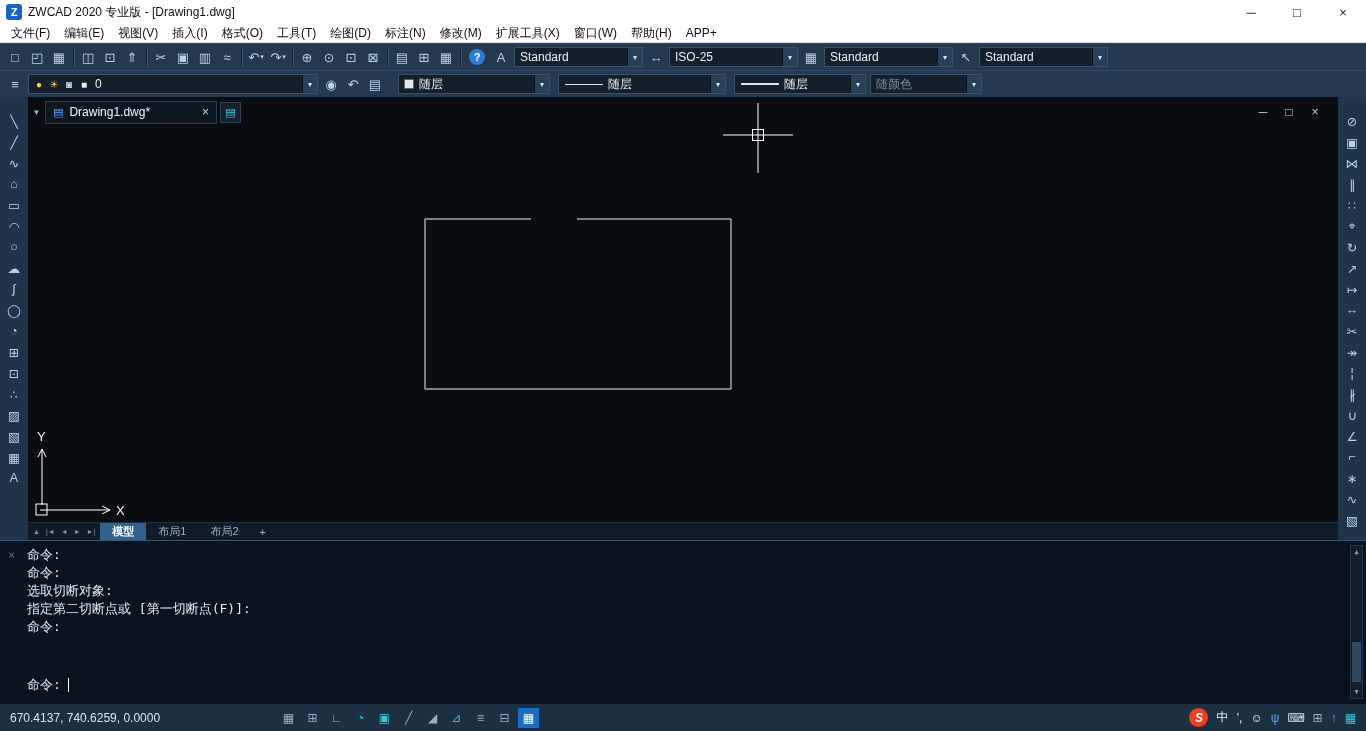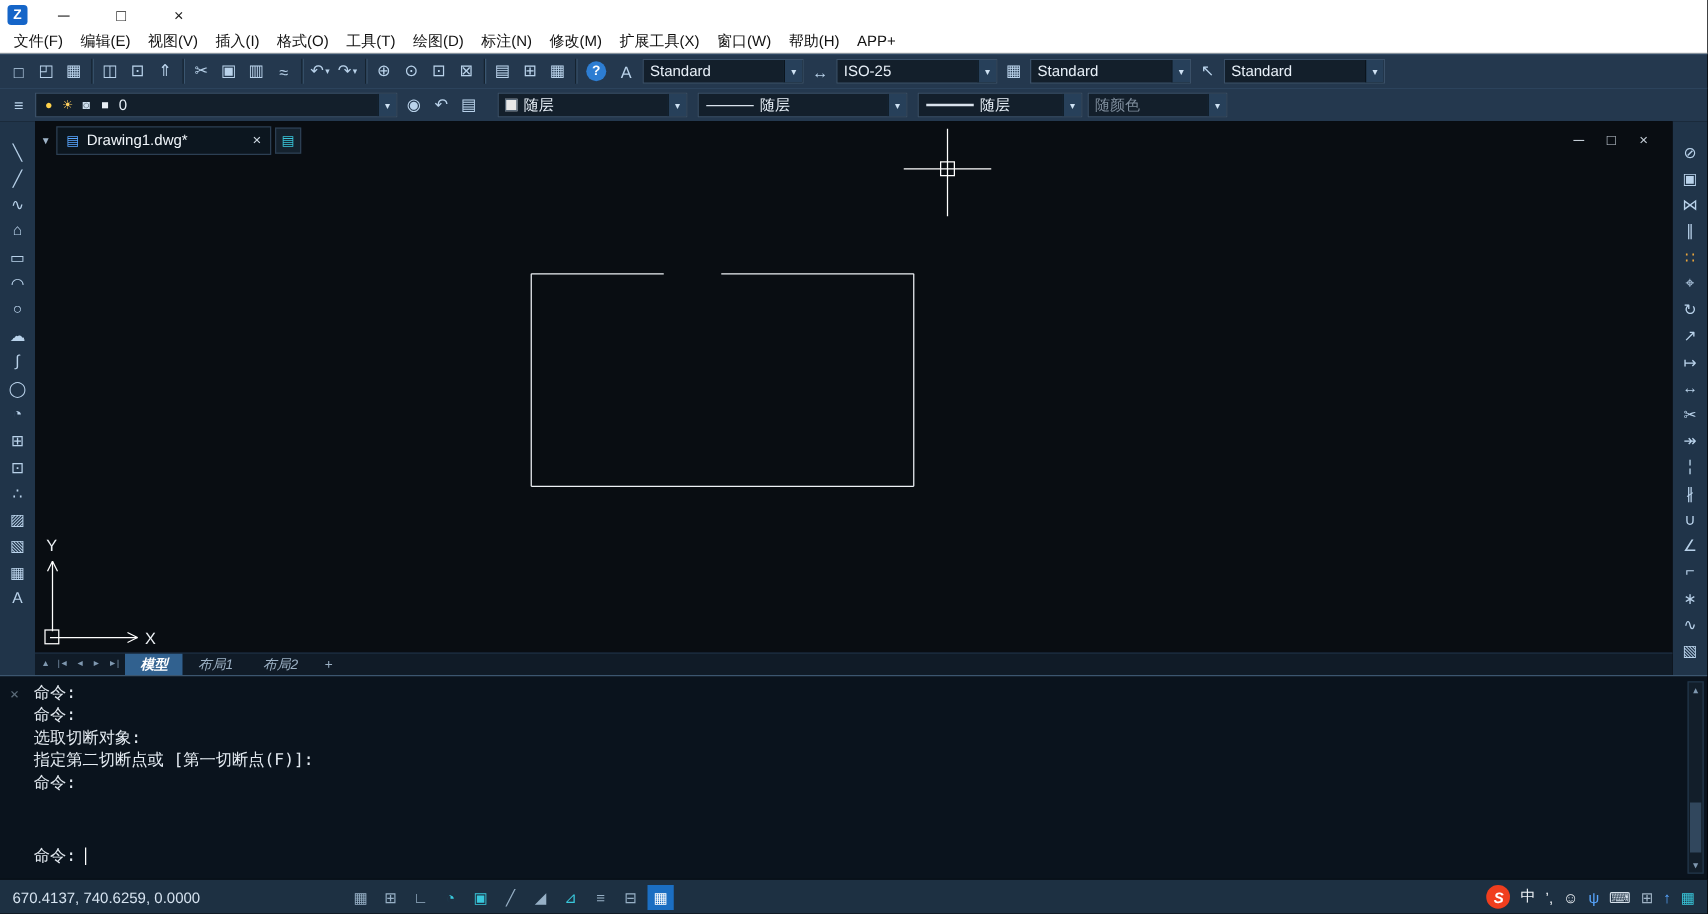--- a/index.html
+++ b/index.html
@@ -68,21 +68,21 @@
   .tab-label { flex:1; white-space:nowrap; }
   .tab-close-icon { color:#d0dae4; font-size:12px; }
   .new-doc-btn { width:21px; height:21px; background:#15222e; border:1px solid #2c3f53; color:#39c8dc;
     font-size:11px; display:flex; align-items:center; justify-content:center; }
 
   .mdi-controls { position:absolute; top:8px; right:16px; display:flex; gap:12px; z-index:3;
     color:#c4cdd6; font-size:12px; }
   .mdi-btn { width:14px; text-align:center; }
 
   .layout-bar { position:absolute; left:0; right:0; bottom:0; height:18px; background:#101b27;
-    display:flex; align-items:stretch; z-index:3; font-size:11px; border-top:1px solid #1d2f42;font-style:italic; }
+    display:flex; align-items:stretch; z-index:3; font-size:11px; border-top:1px solid #1d2f42; }
   .layout-nav { display:flex; align-items:center; color:#7f98b0; font-size:7px; padding:0 2px; }
   .nav-btn { padding:0 3px; }
   .layout-tab { display:flex; align-items:center; padding:0 12px; color:#9db2c6; }
   .layout-tab.active { background:#31618f; color:#fff; font-weight:bold; }
   .layout-add { display:flex; align-items:center; padding:0 9px; color:#9db2c6; }
 
   
   .command-area { flex:0 0 163px; background:#0a131d; position:relative; border-top:1px solid #3c566f;
     font-family:"DejaVu Sans Mono","Liberation Mono",monospace; font-size:13px; color:#e3eaf1; }
   .cmd-close { position:absolute; top:7px; left:8px; color:#5c6c7a; font-size:12px; }
@@ -110,20 +110,21 @@
     font-size:12px; font-style:italic; display:flex; align-items:center; justify-content:center; }
   .ti { font-size:12px; }
 </style>
 </head>
 <body>
 
 <div class="app">
 
   <div class="titlebar">
     <div class="app-icon">Z</div>
+    <div class="title">ZWCAD 2020 专业版 - [Drawing1.dwg]</div>
     <div class="win-controls">
         <div class="win-btn">─</div>
         <div class="win-btn">□</div>
         <div class="win-btn">×</div>
       </div>
   </div>
 
   <div class="menubar">
       <div class="menu-item">文件(F)</div>
       <div class="menu-item">编辑(E)</div>

